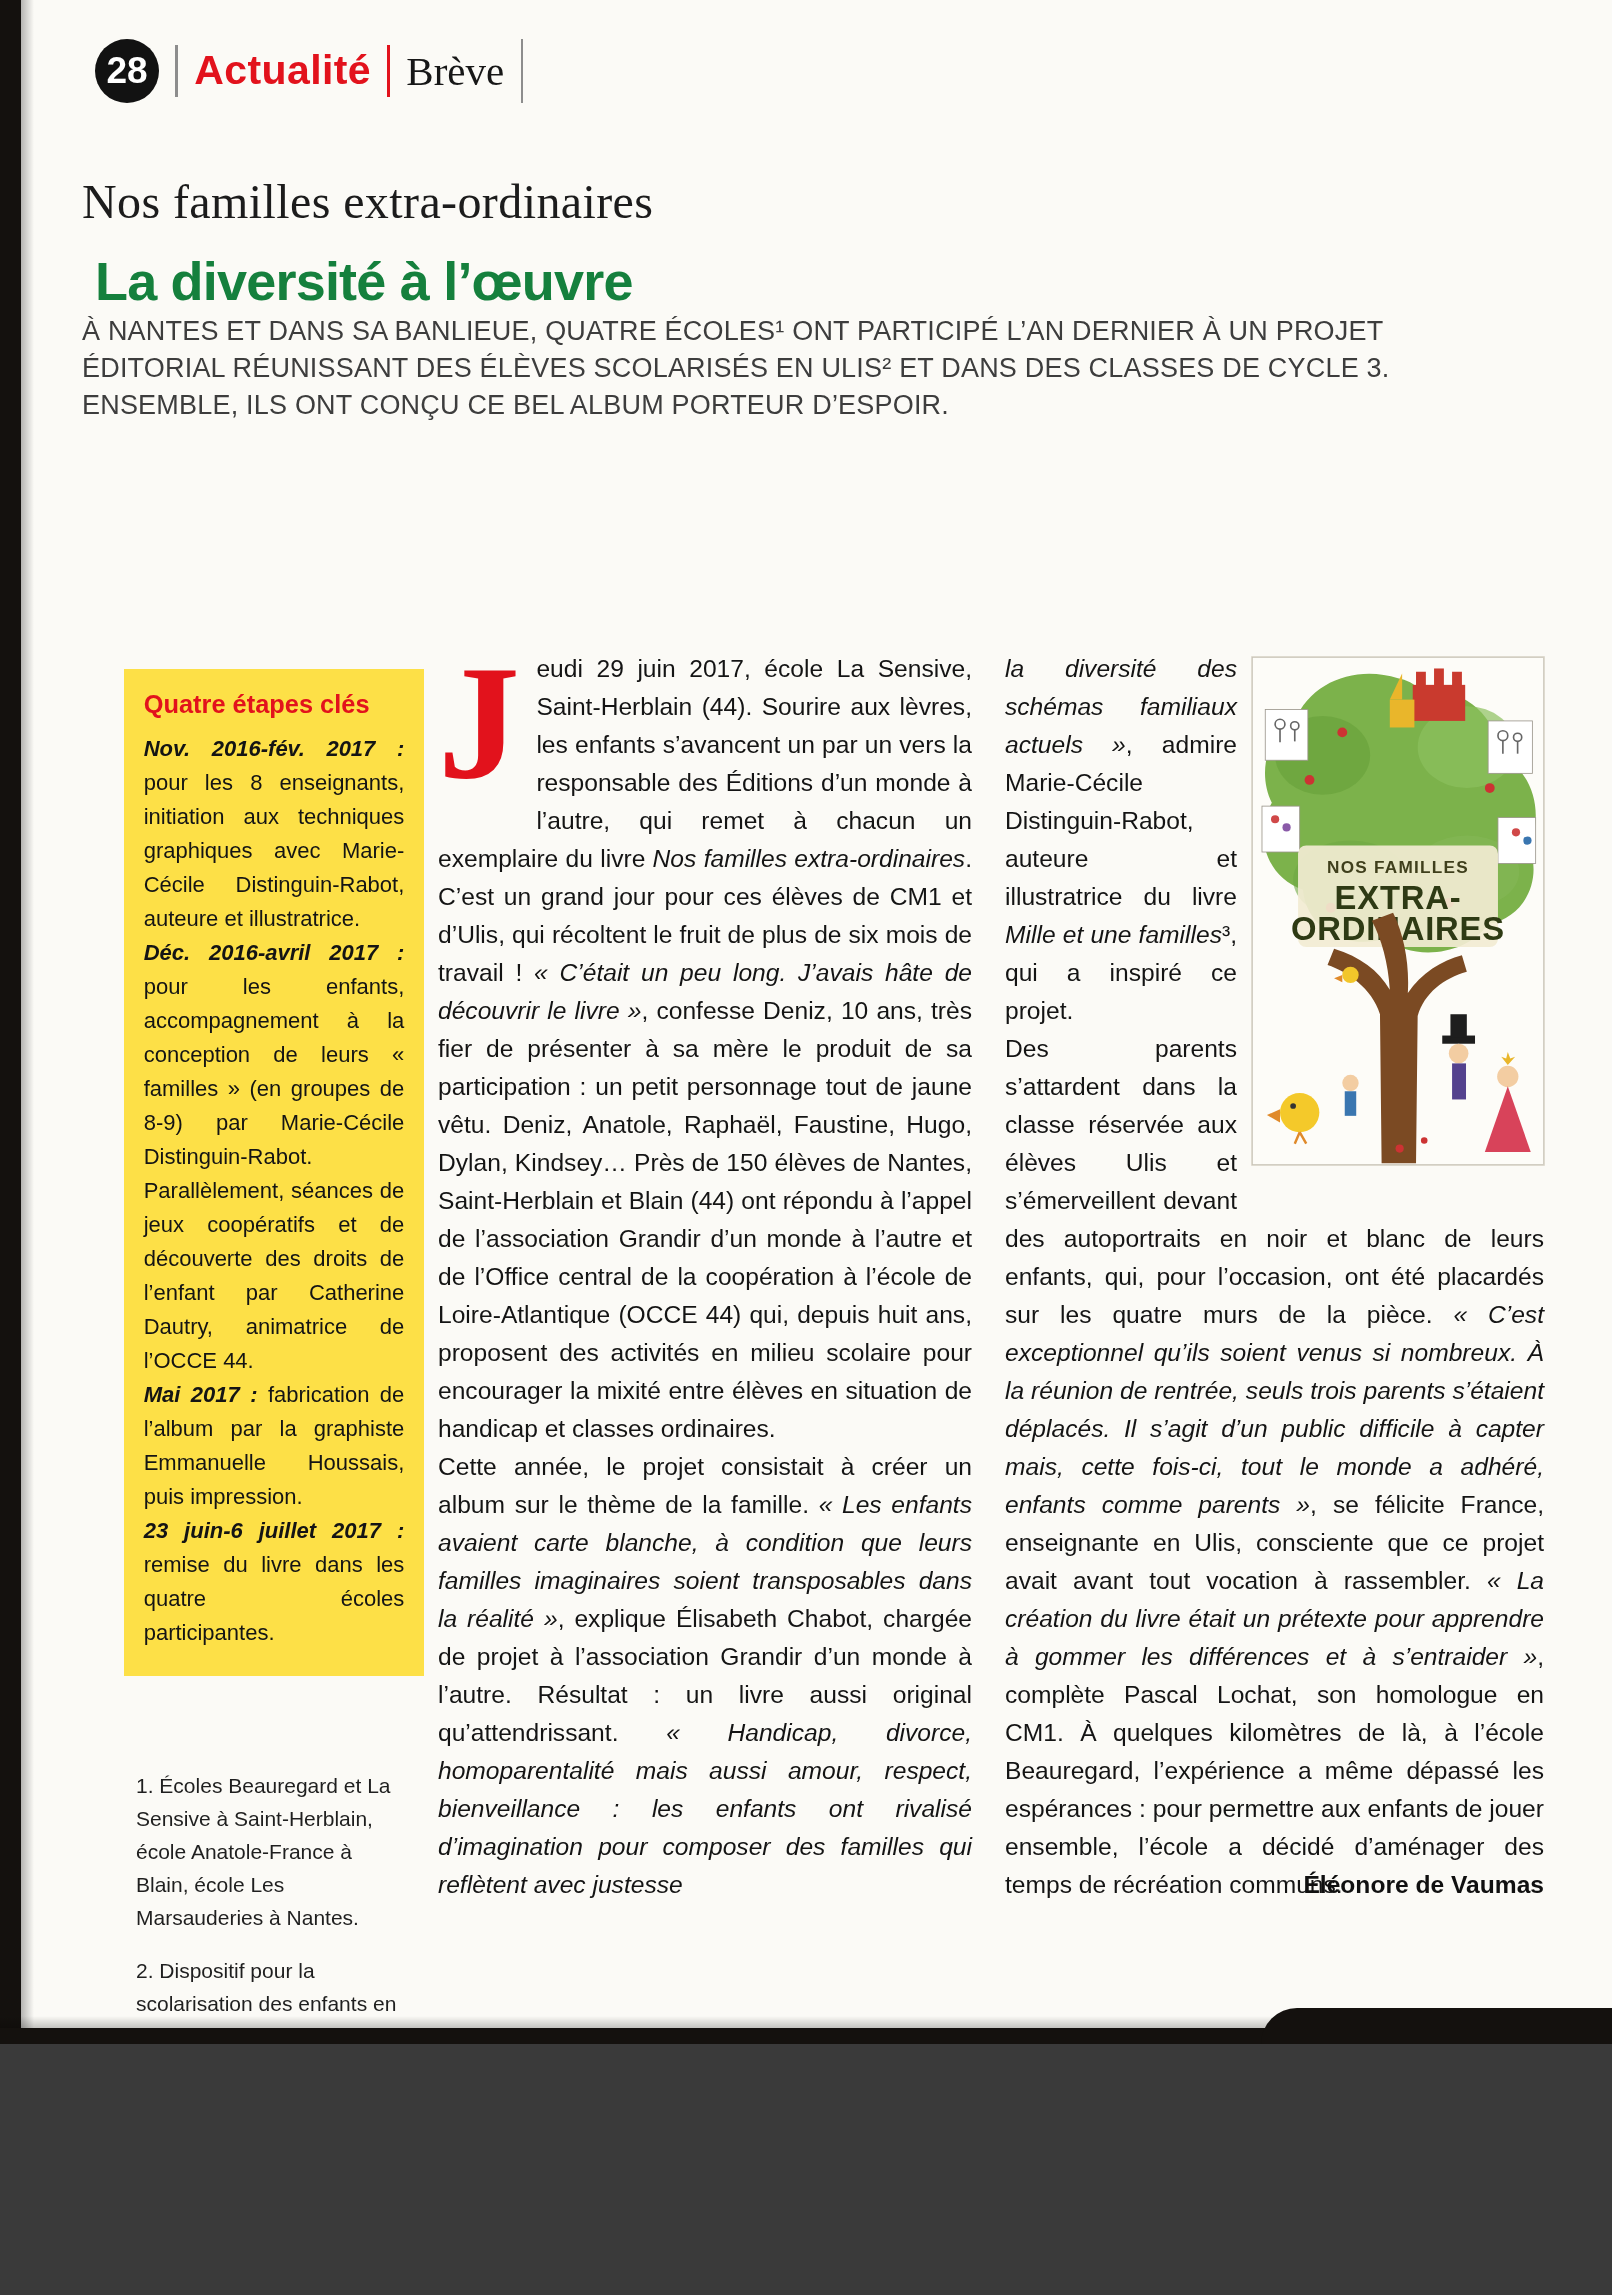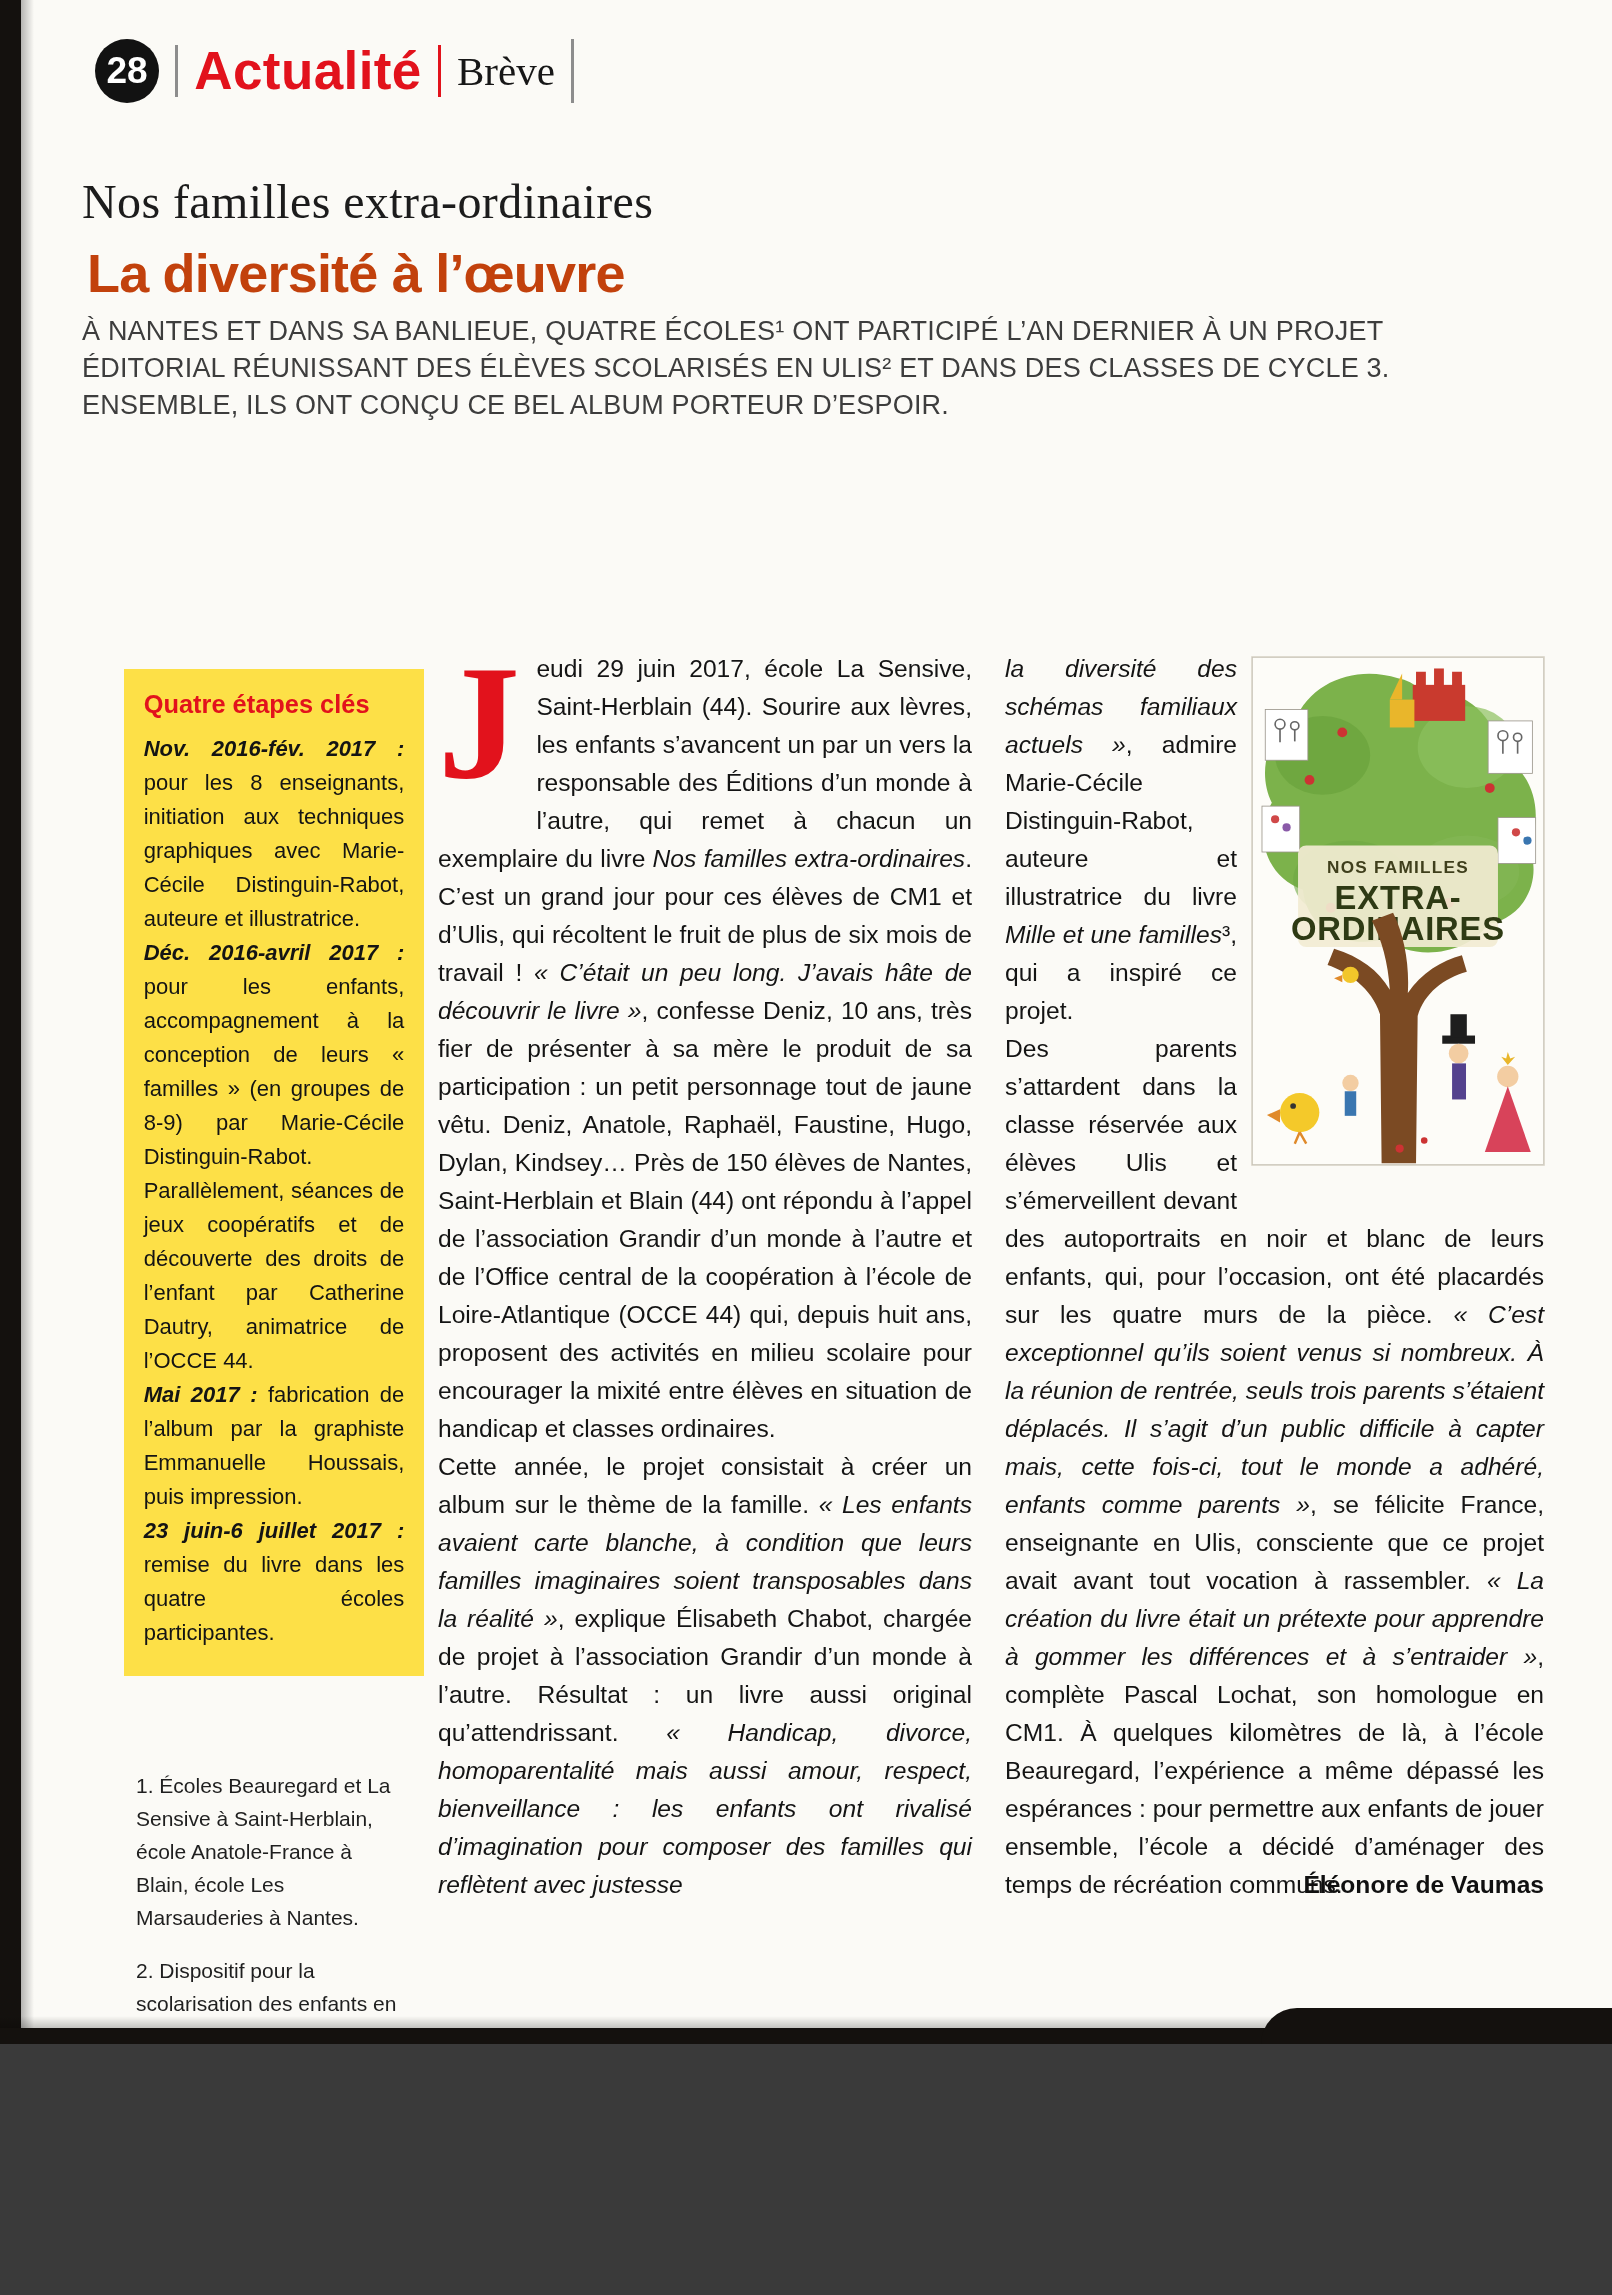--- a/index.html
+++ b/index.html
@@ -18,28 +18,28 @@
   .scan-corner-br{position:absolute;right:0;bottom:0;width:352px;height:36px;background:#14110e;
     border-top-left-radius:38px;z-index:5;}
 
   
   .header{position:absolute;left:95px;top:36px;display:flex;align-items:center;height:69px;}
   .page-number{width:64px;height:64px;border-radius:50%;background:#121212;color:#fff;
     display:flex;align-items:center;justify-content:center;font-size:37px;font-weight:700;}
   .vline{width:2.5px;height:52px;margin:0 16.4px;background:#8d8d8d;}
   .vline.red{background:#e2121c;}
   .vline.tall{height:64px;}
-  .section{color:#e2121c;font-weight:700;font-size:53px;letter-spacing:0.4px;}
+  .section{color:#e2121c;font-weight:700;font-size:41px;letter-spacing:0.4px;}
   .subsection{font-family:"Liberation Serif",serif;font-size:41px;color:#171717;}
 
   
   .kicker{position:absolute;left:82px;top:174px;margin:0;font-family:"Liberation Serif",serif;
     font-weight:400;font-size:48px;color:#1c1c1c;letter-spacing:0.4px;}
-  .main-title{position:absolute;left:79px;top:234px;margin:8px;font-size:54px;font-weight:700;
-    color:#c2410c;letter-spacing:-0.8px;}
+  .main-title{position:absolute;left:79px;top:234px;margin:16px;font-size:54px;font-weight:700;
+    color:#15803d;letter-spacing:-0.8px;}
   .standfirst{position:absolute;left:82px;top:313px;width:1385px;margin:0;
     font-size:27px;line-height:37px;color:#3d3d3d;letter-spacing:0.2px;}
 
   
   .sidebar{position:absolute;left:124px;top:669px;width:300px;box-sizing:border-box;
     background:#fde047;padding:21px 19.7px 26px;}
   .sidebar-title{margin:0 0 13px;font-size:25.4px;font-weight:700;color:#e2121c;}
   .step{margin:0;font-size:22px;line-height:34px;color:#141414;text-align:justify;}
   .step-date{font-weight:700;font-style:italic;}
 

